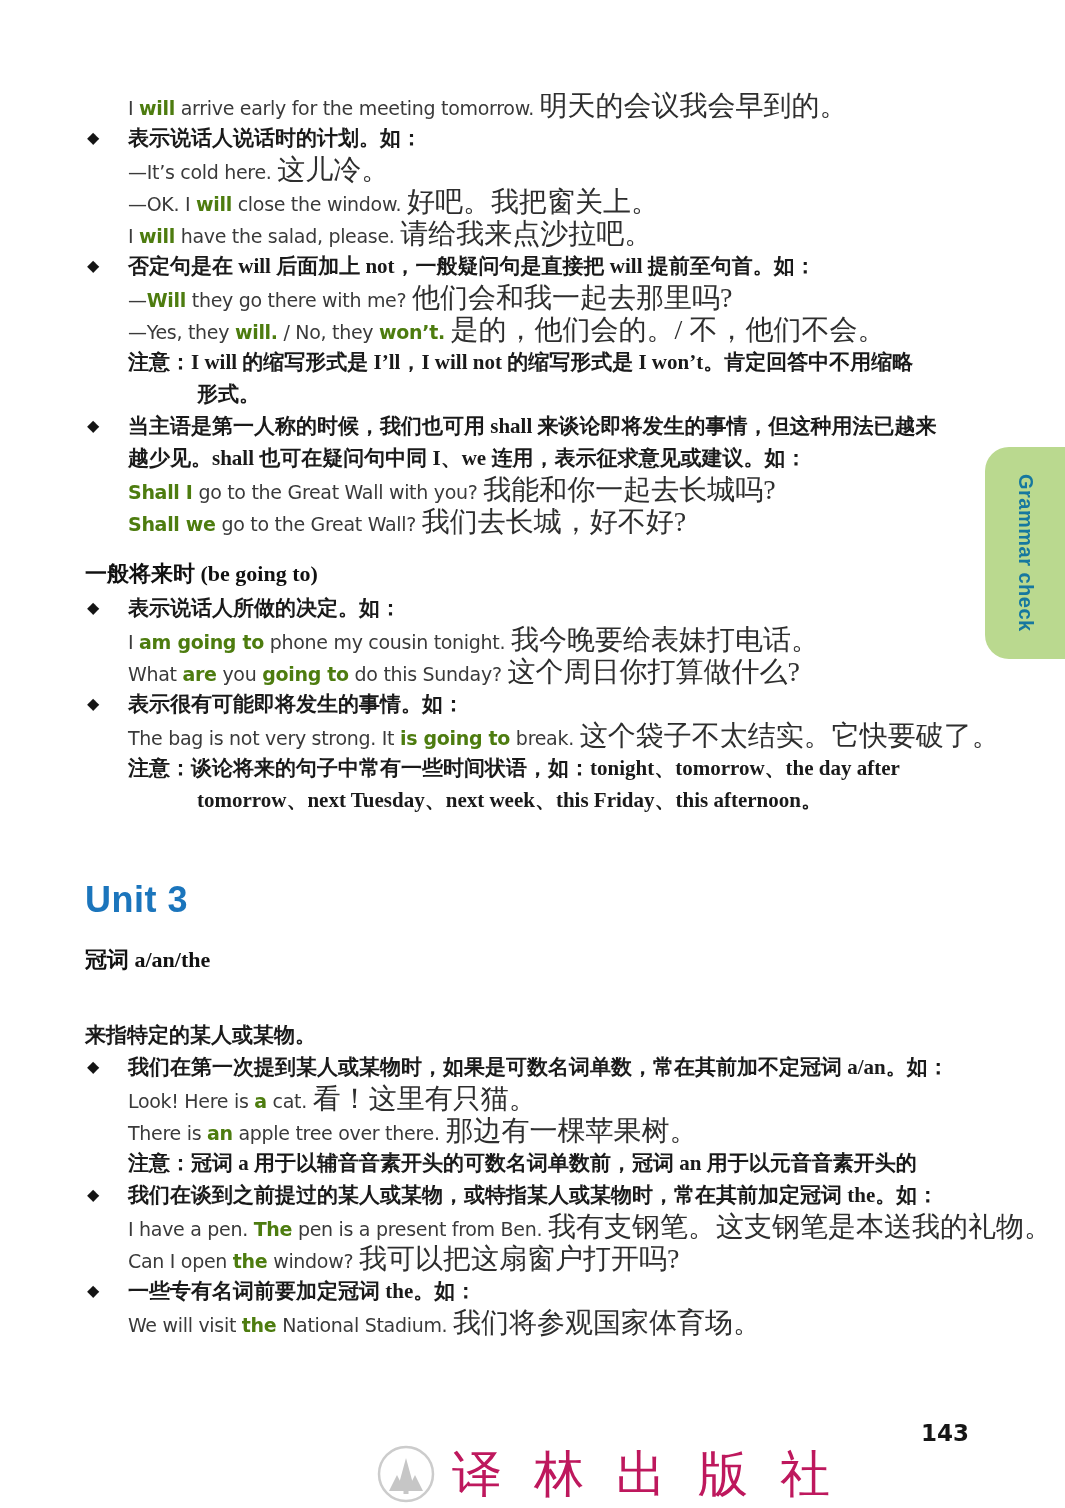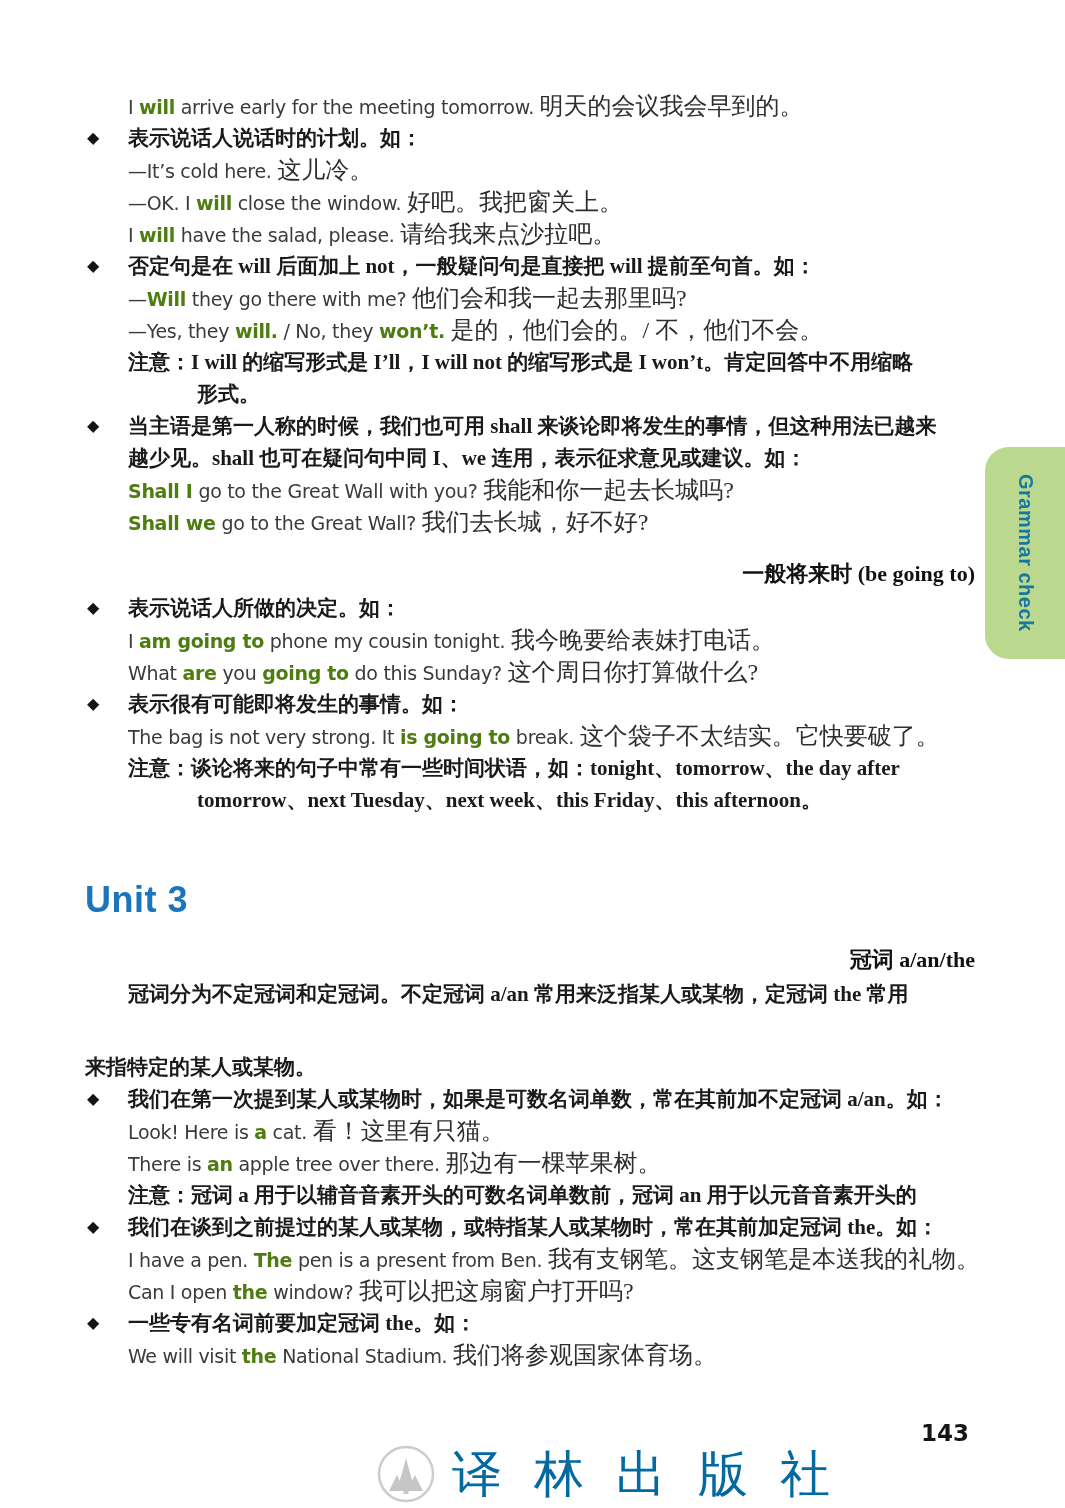--- a/index.html
+++ b/index.html
@@ -7,41 +7,41 @@
         font-family:"Liberation Serif",serif;color:#1e1e1e;}
   .content{position:absolute;left:85px;top:90px;width:890px;}
   .line{position:relative;line-height:32px;height:32px;white-space:nowrap;}
   
   .k-example,.k-note,.k-wrap,.k-para1{padding-left:43px;}
   .k-cont{padding-left:112px;}
   .k-para{padding-left:0;margin-top:41px;}
   .k-bullet{padding-left:43px;}
   .bullet-icon{position:absolute;left:2px;top:0;font-size:16px;color:#141414;
                font-family:"DejaVu Sans",sans-serif;}
-  .k-heading{text-align:right;font-weight:700;height:36px;line-height:36px;margin-top:18px;}
+  .k-heading{text-align:left;font-weight:700;height:36px;line-height:36px;margin-top:18px;}
   .k-unit{height:48px;line-height:48px;margin-top:60px;margin-bottom:10px;}
   
   .s-c{font-family:"Liberation Serif",serif;font-size:21px;color:#1a1a1a;font-weight:bold;}
   .s-e{font-family:"DejaVu Sans",sans-serif;font-size:19px;color:#3a3a3a;letter-spacing:-0.3px;}
   .s-b{font-family:"DejaVu Sans",sans-serif;font-size:19px;color:#4d7c0f;font-weight:700;letter-spacing:-0.3px;}
-  .s-t{font-family:"Liberation Serif",serif;font-size:24px;color:#2e2e2e;}
+  .s-t{font-family:"Liberation Serif",serif;font-size:28px;color:#2e2e2e;}
   .s-hz{font-family:"Liberation Sans",sans-serif;font-size:22px;font-weight:700;color:#111;}
   .s-he{font-family:"Liberation Serif",serif;font-size:22px;font-weight:700;color:#111;}
   .s-u{font-family:Liberation Sans, sans-serif;font-size:36px;font-weight:700;color:#1b75bc;letter-spacing:0.5px;}
   
   .side-tab{position:absolute;right:0;top:447px;width:80px;height:212px;background:#bad98f;
             border-radius:24px 0 0 24px;display:flex;align-items:center;justify-content:center;}
   .side-tab-label{writing-mode:vertical-rl;font-family:"Liberation Sans",sans-serif;
                   font-weight:700;font-size:20px;color:#16789f;letter-spacing:0.5px;}
   
   .page-number{position:absolute;left:921px;top:1420px;font-family:"DejaVu Sans",sans-serif;
                font-weight:700;font-size:23px;color:#161616;}
   .watermark{position:absolute;left:376px;top:1444px;display:flex;align-items:center;}
   .watermark-logo{width:60px;height:60px;flex:0 0 auto;}
-  .watermark-text{font-family:Liberation Serif, serif;font-size:50px;color:#0369a1;
+  .watermark-text{font-family:Liberation Serif, serif;font-size:50px;color:#be185d;
                   letter-spacing:32px;margin-left:16px;white-space:nowrap;line-height:60px;}
 </style>
 </head>
 <body>
 
 <div class="page">
 
   <div class="content">
       <div class="line k-example"><span class="s-e">I </span><span class="s-b">will</span><span class="s-e"> arrive early for the meeting tomorrow. </span><span class="s-t">明天的会议我会早到的。</span></div>
       <div class="line k-bullet"><span class="bullet-icon">◆</span><span class="s-c">表示说话人说话时的计划。如：</span></div>
@@ -60,21 +60,20 @@
       <div class="line k-heading"><span class="s-hz">一般将来时</span><span class="s-he"> (be going to)</span></div>
       <div class="line k-bullet"><span class="bullet-icon">◆</span><span class="s-c">表示说话人所做的决定。如：</span></div>
       <div class="line k-example"><span class="s-e">I </span><span class="s-b">am going to</span><span class="s-e"> phone my cousin tonight. </span><span class="s-t">我今晚要给表妹打电话。</span></div>
       <div class="line k-example"><span class="s-e">What </span><span class="s-b">are</span><span class="s-e"> you </span><span class="s-b">going to</span><span class="s-e"> do this Sunday? </span><span class="s-t">这个周日你打算做什么?</span></div>
       <div class="line k-bullet"><span class="bullet-icon">◆</span><span class="s-c">表示很有可能即将发生的事情。如：</span></div>
       <div class="line k-example"><span class="s-e">The bag is not very strong. It </span><span class="s-b">is going to</span><span class="s-e"> break. </span><span class="s-t">这个袋子不太结实。它快要破了。</span></div>
       <div class="line k-note"><span class="s-c">注意：谈论将来的句子中常有一些时间状语，如：tonight、tomorrow、the day after</span></div>
       <div class="line k-cont"><span class="s-c">tomorrow、next Tuesday、next week、this Friday、this afternoon。</span></div>
       <div class="line k-unit"><span class="s-u">Unit 3</span></div>
       <div class="line k-heading"><span class="s-hz">冠词</span><span class="s-he"> a/an/the</span></div>
-      <div class="line k-para1"><span class="s-c">冠词分为不定冠词和定冠词。不定冠词 a/an 常用来泛指某人或某物，定冠词 the 常用</span></div>
       <div class="line k-para"><span class="s-c">来指特定的某人或某物。</span></div>
       <div class="line k-bullet"><span class="bullet-icon">◆</span><span class="s-c">我们在第一次提到某人或某物时，如果是可数名词单数，常在其前加不定冠词 a/an。如：</span></div>
       <div class="line k-example"><span class="s-e">Look! Here is </span><span class="s-b">a</span><span class="s-e"> cat. </span><span class="s-t">看！这里有只猫。</span></div>
       <div class="line k-example"><span class="s-e">There is </span><span class="s-b">an</span><span class="s-e"> apple tree over there. </span><span class="s-t">那边有一棵苹果树。</span></div>
       <div class="line k-note"><span class="s-c">注意：冠词 a 用于以辅音音素开头的可数名词单数前，冠词 an 用于以元音音素开头的</span></div>
       <div class="line k-bullet"><span class="bullet-icon">◆</span><span class="s-c">我们在谈到之前提过的某人或某物，或特指某人或某物时，常在其前加定冠词 the。如：</span></div>
       <div class="line k-example"><span class="s-e">I have a pen. </span><span class="s-b">The</span><span class="s-e"> pen is a present from Ben. </span><span class="s-t">我有支钢笔。这支钢笔是本送我的礼物。</span></div>
       <div class="line k-example"><span class="s-e">Can I open </span><span class="s-b">the</span><span class="s-e"> window? </span><span class="s-t">我可以把这扇窗户打开吗?</span></div>
       <div class="line k-bullet"><span class="bullet-icon">◆</span><span class="s-c">一些专有名词前要加定冠词 the。如：</span></div>
       <div class="line k-example"><span class="s-e">We will visit </span><span class="s-b">the</span><span class="s-e"> National Stadium. </span><span class="s-t">我们将参观国家体育场。</span></div>

